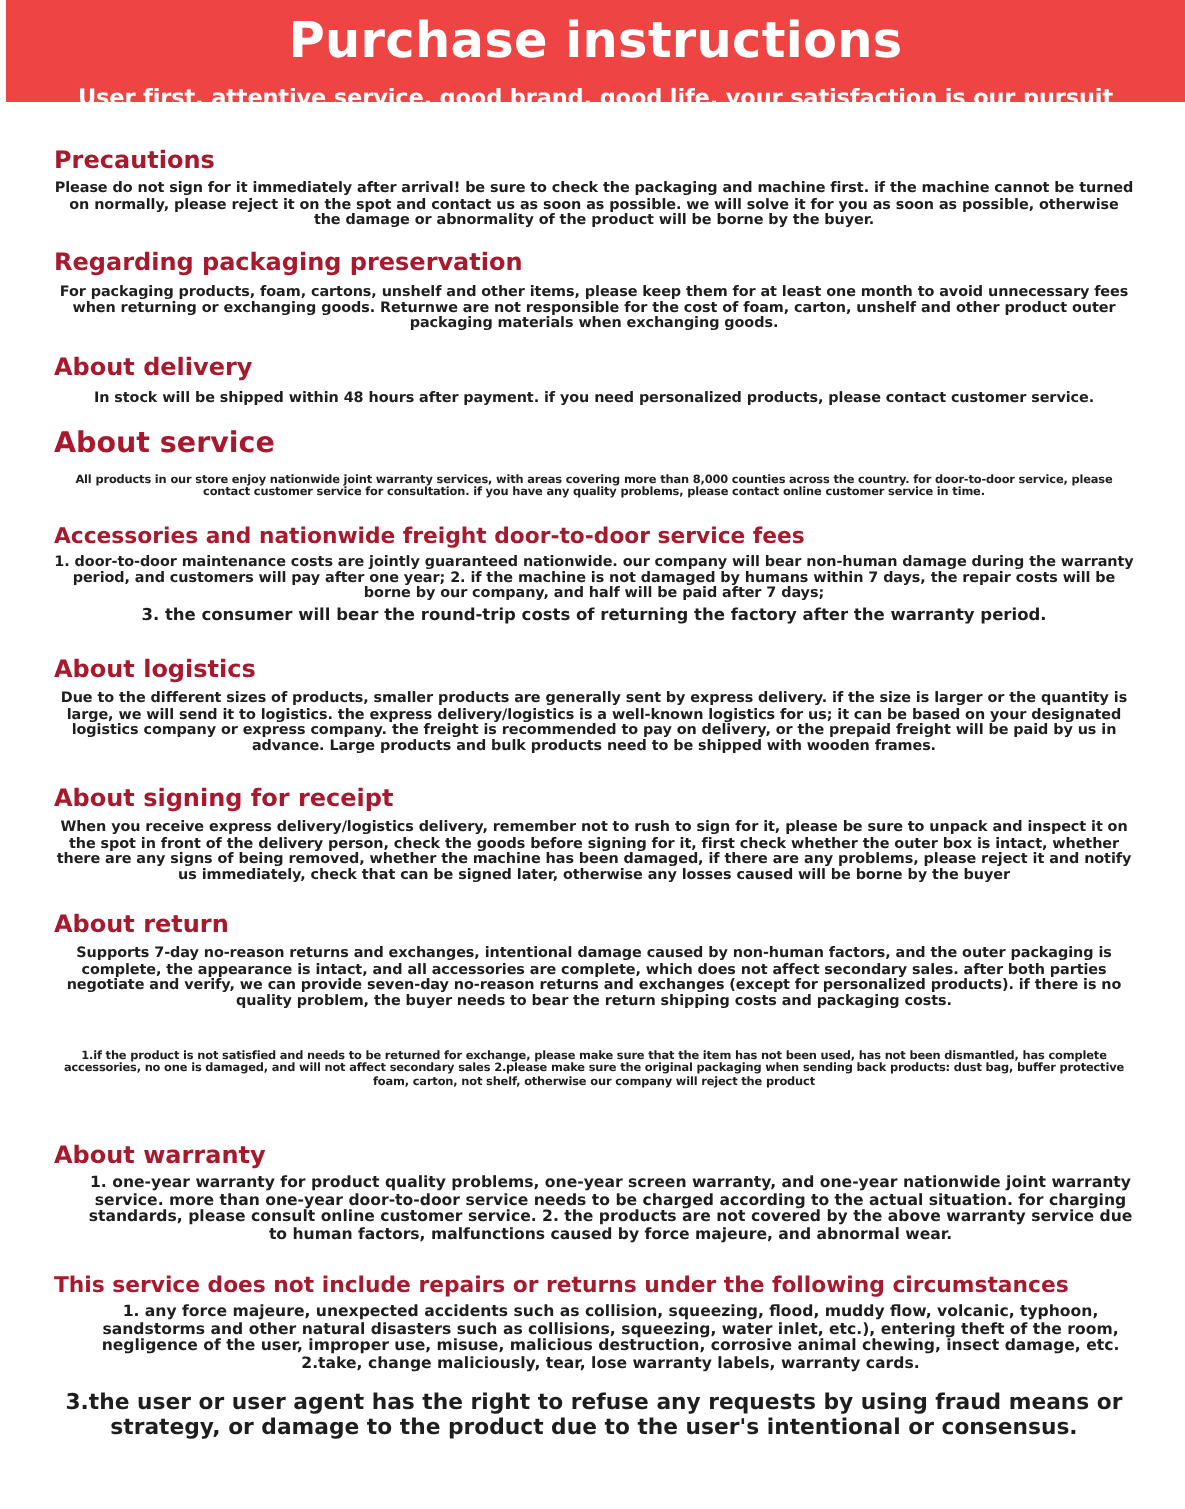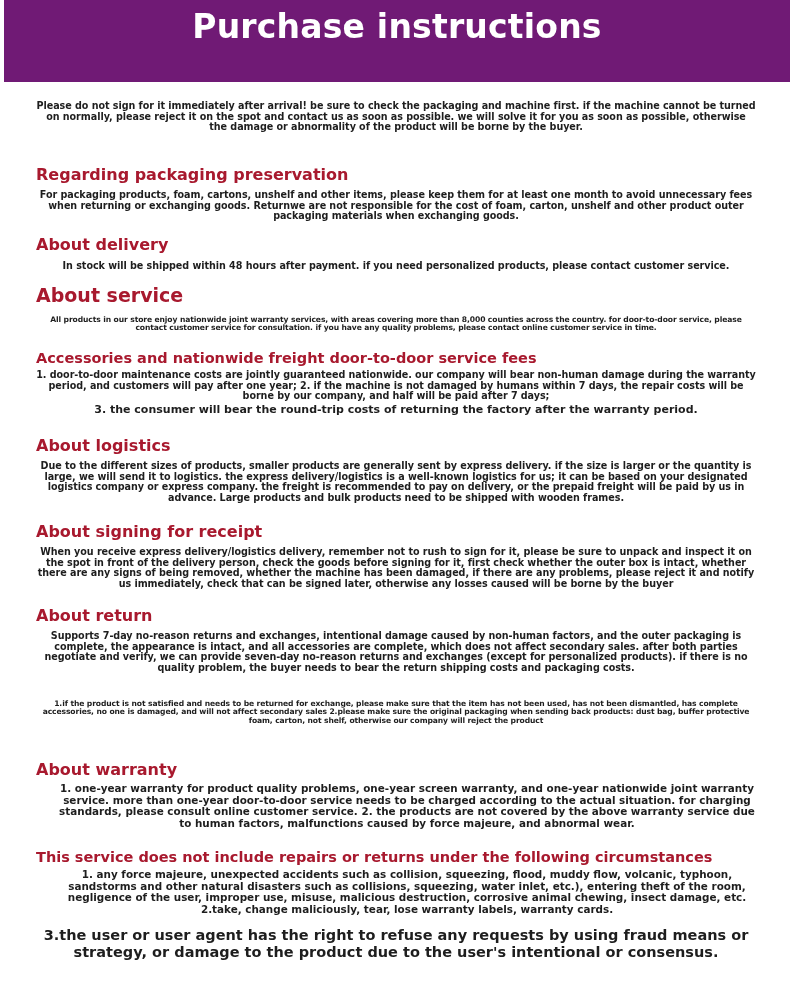--- a/index.html
+++ b/index.html
@@ -13,22 +13,22 @@
       overflow: hidden;
       position: relative;
       font-family: "DejaVu Sans", sans-serif;
       color: #1e1e1e;
     }
     .banner {
       position: absolute;
       left: 4px;
       top: 0;
       width: 786px;
-      height: 82px;
-      background: #701a75;
+      height: 68px;
+      background: #ef4444;
       text-align: center;
       color: #ffffff;
     }
     .banner-title {
       position: absolute;
       left: 0; right: 0;
       top: 7px;
       font-family: "DejaVu Sans", sans-serif;
       font-size: 33px;
       font-weight: bold;
@@ -71,23 +71,25 @@
     .p8 { font-size: 7.6px; line-height: 8.4px; letter-spacing: -0.1px; }
     .p11 { font-size: 10.4px; line-height: 11.6px; margin-left: 22px; }
     .p11b { font-size: 11px; line-height: 12.6px; }
     .p15 { font-size: 14.5px; line-height: 17px; }
   </style>
 </head>
 <body>
 
 <div class="banner">
   <div class="banner-title">Purchase instructions</div>
+  <div class="banner-sub">User first, attentive service, good brand, good life, your satisfaction is our pursuit</div>
 </div>
 
 <div class="section" style="top:97px;">
+  <h2 class="h h16">Precautions</h2>
   <p class="p p10" style="margin-top:4px;">Please do not sign for it immediately after arrival! be sure to check the packaging and machine first. if the machine cannot be turned on normally, please reject it on the spot and contact us as soon as possible. we will solve it for you as soon as possible, otherwise the damage or abnormality of the product will be borne by the buyer.</p>
 </div>
 
 <div class="section" style="top:165px;">
   <h2 class="h h16">Regarding packaging preservation</h2>
   <p class="p p10" style="margin-top:5px;">For packaging products, foam, cartons, unshelf and other items, please keep them for at least one month to avoid unnecessary fees when returning or exchanging goods. Returnwe are not responsible for the cost of foam, carton, unshelf and other product outer packaging materials when exchanging goods.</p>
 </div>
 
 <div class="section" style="top:235px;">
   <h2 class="h h16">About delivery</h2>

